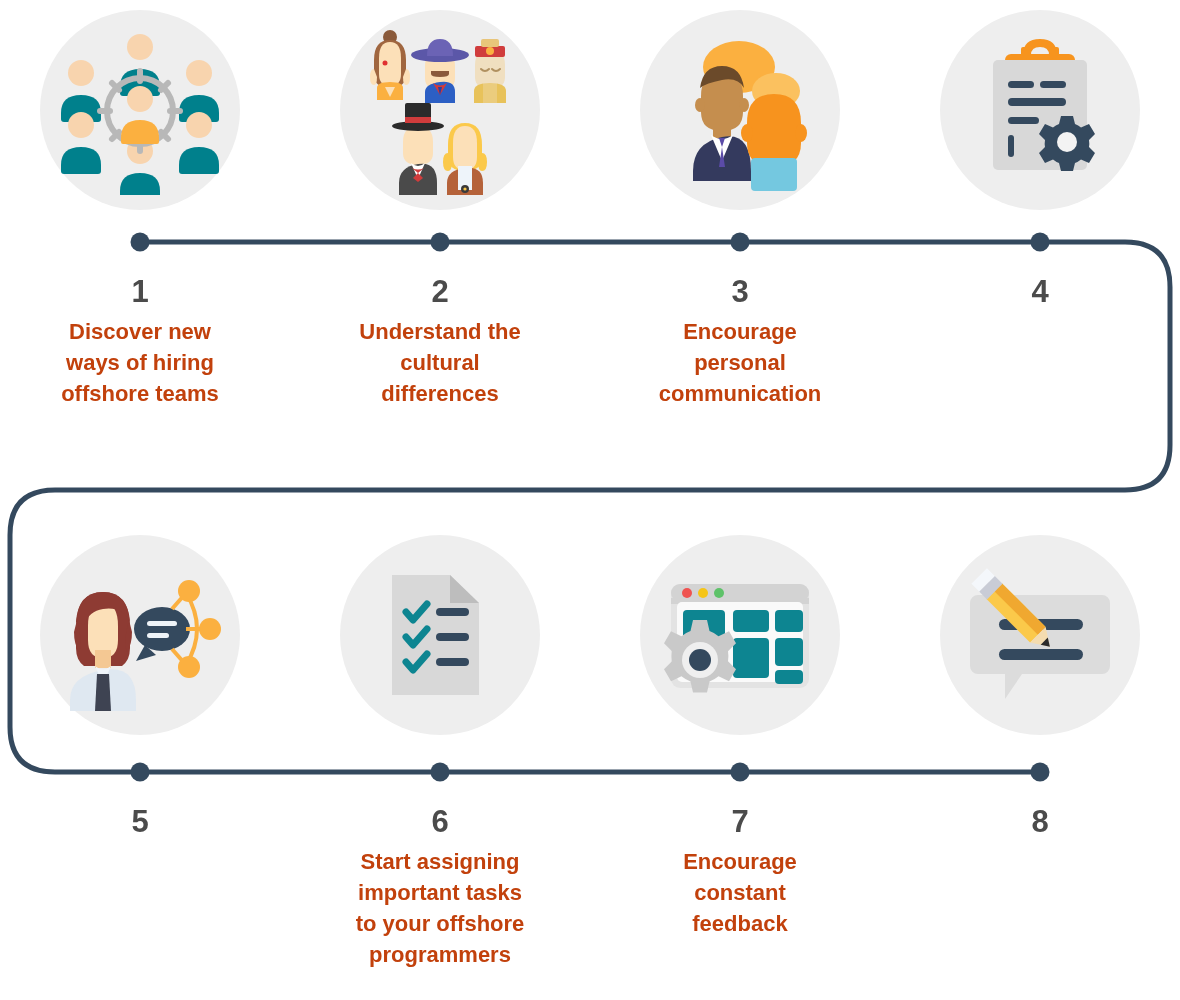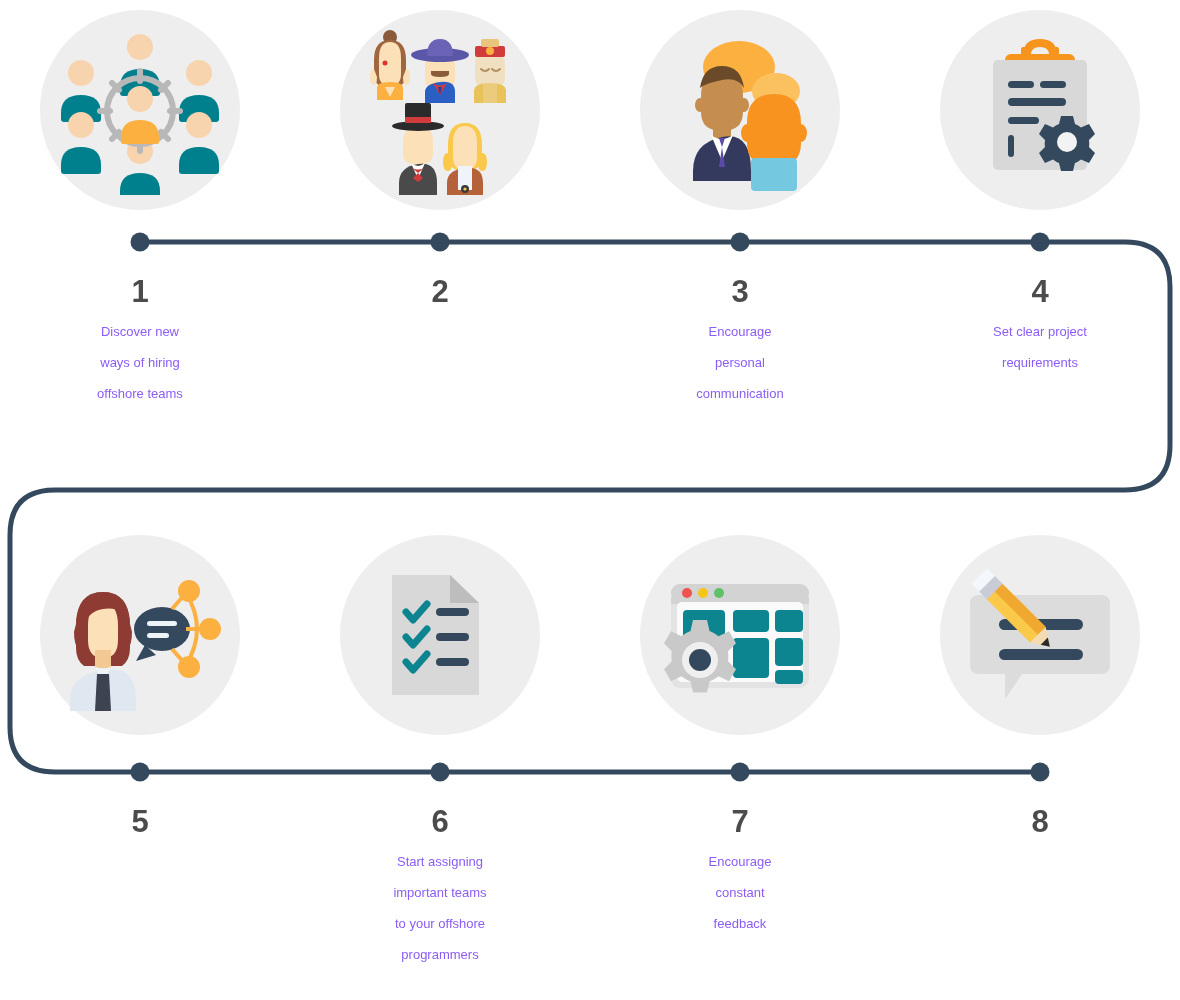--- a/index.html
+++ b/index.html
@@ -51,24 +51,24 @@
   }
   .step-number {
     font-size: 31px;
     font-weight: bold;
     color: #4b4b4b;
     line-height: 1.05;
     letter-spacing: 0px;
     margin-bottom: 7px;
   }
   .step-label {
-    font-size: 13px;
-    color: #8b5cf6;
+    font-size: 22px;
+    color: #c2410c;
     line-height: 31px;
-    font-weight: 400;
+    font-weight: 700;
     white-space: pre-line;
   }
 </style>
 </head>
 <body>
 
 <div id="stage">
 
   <svg class="timeline-svg" viewBox="0 0 1180 1000">
 
@@ -320,43 +320,44 @@
 
   <div class="step-text" style="left:15px; top:276px;">
     <div class="step-number">1</div>
     <div class="step-label">Discover new
 ways of hiring
 offshore teams</div>
   </div>
 
   <div class="step-text" style="left:315px; top:276px;">
     <div class="step-number">2</div>
+    <div class="step-label">Understand the
+cultural
+differences</div>
   </div>
 
   <div class="step-text" style="left:615px; top:276px;">
     <div class="step-number">3</div>
     <div class="step-label">Encourage
 personal
 communication</div>
   </div>
 
   <div class="step-text" style="left:915px; top:276px;">
     <div class="step-number">4</div>
-    <div class="step-label">Set clear project
-requirements</div>
   </div>
 
   <div class="step-text" style="left:15px; top:806px;">
     <div class="step-number">5</div>
   </div>
 
   <div class="step-text" style="left:315px; top:806px;">
     <div class="step-number">6</div>
     <div class="step-label">Start assigning
-important teams
+important tasks
 to your offshore
 programmers</div>
   </div>
 
   <div class="step-text" style="left:615px; top:806px;">
     <div class="step-number">7</div>
     <div class="step-label">Encourage
 constant
 feedback</div>
   </div>

